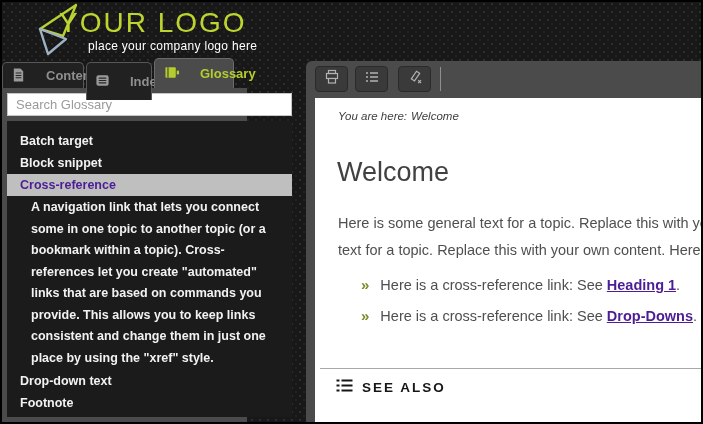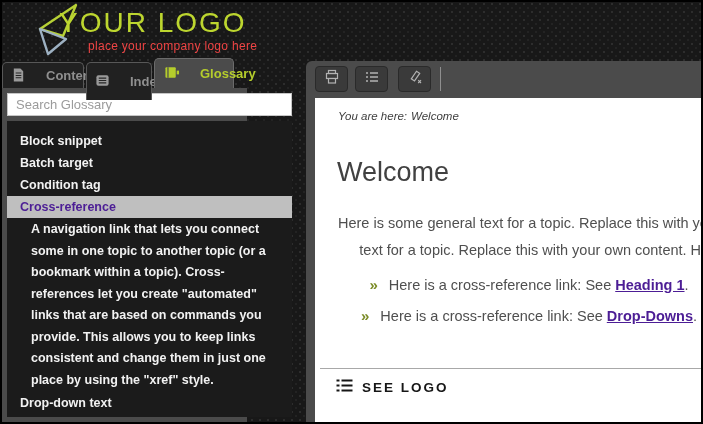--- a/index.html
+++ b/index.html
@@ -21,21 +21,21 @@
   .frame { position:absolute; inset:0; border:2px solid #000; pointer-events:none; z-index:60; }
 
   
   .logo-mark { position:absolute; left:20px; top:2px; z-index:2; }
   .logo-title {
     position:absolute; left:59px; top:7px; z-index:2;
     font-size:28px; letter-spacing:2px; color:#bdd62f; font-weight:400;
   }
   .logo-tagline {
     position:absolute; left:88px; top:39px; z-index:2;
-    font-size:12px; color:#ef4444; letter-spacing:0.3px;
+    font-size:12px; color:#ffffff; letter-spacing:0.3px;
   }
 
   
   .tab {
     position:absolute; display:flex; align-items:center; gap:20px;
     font-size:13px; font-weight:bold; cursor:pointer; z-index:3;
   }
   .tab.inactive {
     background:#212121; border:1px solid #585858; border-bottom:none;
     border-radius:5px 5px 0 0; color:#8f8f8f;
@@ -80,21 +80,21 @@
     background:#3a3a3a; border:1px solid #2a2a2a; border-radius:4px;
     display:flex; align-items:center; justify-content:center; cursor:pointer;
   }
   #btn-print { left:9px; }
   #btn-expand { left:49px; }
   #btn-highlight { left:92px; }
   .tooldivider { position:absolute; left:134px; top:6px; width:1px; height:24px; background:#8f8f8f; }
 
   #topic {
     position:absolute; left:9px; top:37px; width:388px; height:326px;
-    background:#ffffff; overflow:hidden;text-align:center;
+    background:#ffffff; overflow:hidden;
   }
   .breadcrumb {
     position:absolute; left:23px; top:12px;
     font-style:italic; font-size:11.5px; color:#3e3e3e;
   }
   .breadcrumb .crumb-prefix { margin-right:4px; }
   .topic-title {
     position:absolute; left:22px; top:60px; margin:0;
     font-size:27px; font-weight:400; color:#414141; line-height:1.1;
   }
@@ -151,23 +151,22 @@
       <line x1="4.2" y1="2.5" x2="4.2" y2="13.5" stroke="#4b4b4b" stroke-width="1.3"></line>
       <rect x="13.5" y="6" width="2.5" height="4" fill="#b5cd2c"></rect>
     </svg>
   </span>
   <span>Glossary</span>
 </div>
 
 <div id="sidebar">
   <input id="glossary-search" type="text" placeholder="Search Glossary" style="">
   <div id="term-list">
+    <div class="term">Batch target</div>
     <div class="term">Block snippet</div>
-    <div class="term">Batch target</div>
-    <div class="term">Condition tag</div>
     <div class="term selected">Cross-reference</div>
     <div class="definition">A navigation link that lets you connect some in one topic to another topic (or a bookmark within a topic). Cross-references let you create "automated" links that are based on commands you provide. This allows you to keep links consistent and change them in just one place by using the "xref" style.</div>
     <div class="term">Drop-down text</div>
     <div class="term">Footnote</div>
   </div>
 </div>
 
 <div id="content-panel">
 
   <div class="toolbtn" id="btn-print">
@@ -220,18 +219,18 @@
 
     <div class="topic-hr"></div>
 
     <div class="see-also">
       <span>
         <svg width="18" height="17" viewBox="0 0 18 17" stroke="#161616" stroke-width="2" fill="none">
           <path d="M6.5 3.5h11 M6.5 8.5h11 M6.5 13.5h11"></path>
           <path d="M1.5 3.5h3 M1.5 8.5h3 M1.5 13.5h3"></path>
         </svg>
       </span>
-      <span>SEE LOGO</span>
+      <span>SEE ALSO</span>
     </div>
   </div>
 </div>
 
 <div class="frame"></div>
 
 </body></html>

